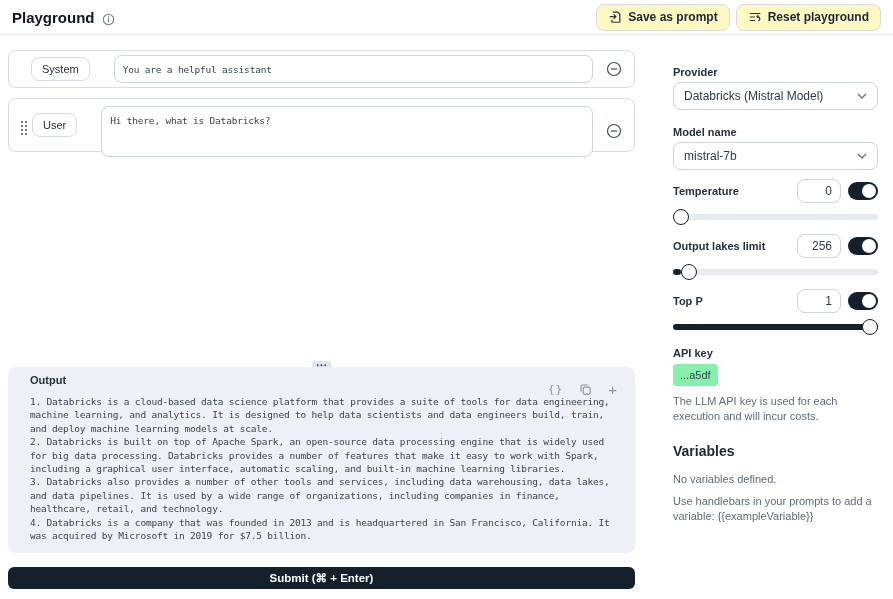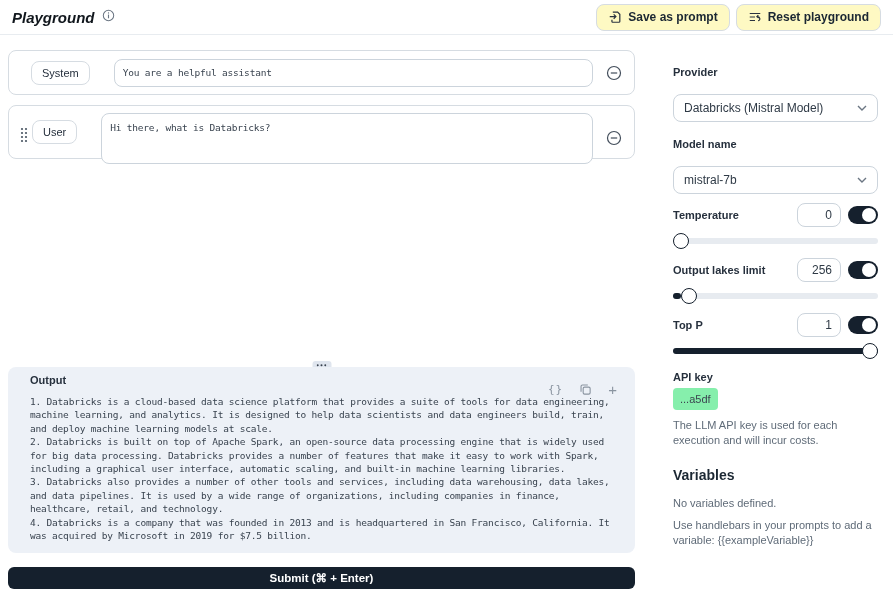--- a/index.html
+++ b/index.html
@@ -14,36 +14,36 @@
     --mono-text:#39434f;
   }
   *{box-sizing:border-box;margin:0;padding:0;}
   html,body{width:893px;height:599px;overflow:hidden;}
   body{font-family:"Liberation Sans","DejaVu Sans",sans-serif;background:#fff;color:var(--text);}
   .app{width:893px;height:599px;display:flex;flex-direction:column;}
 
   
   .header{height:35px;flex:0 0 35px;display:flex;align-items:center;justify-content:space-between;
     padding:0 12px;border-bottom:1px solid #e8ecf0;}
-  .title-wrap{display:flex;align-items:flex-start;gap:7px;font-style:italic;}
+  .title-wrap{display:flex;align-items:flex-end;gap:7px;}
   .page-title{font-size:15px;font-weight:bold;color:#11171d;}
   .header-actions{display:flex;gap:6px;}
   .hbtn{display:flex;align-items:center;gap:6px;height:27px;padding:0 11px;background:#fef9c3;
     border:1px solid var(--border);border-radius:8px;font-size:12px;font-weight:600;color:var(--text);cursor:pointer;
     font-family:inherit;}
 
   
   .content{flex:1;display:flex;}
   .left{width:627px;margin-left:8px;display:flex;flex-direction:column;padding-top:15px;padding-bottom:10px;}
   .right{width:205px;margin-left:38px;padding-top:15px;}
 
   
   .msg-card{border:1px solid var(--border);border-radius:8px;background:#fff;display:flex;align-items:flex-start;
     padding:7px 12px 7px 7px;}
-  .msg-card.system{height:45px;margin-bottom:10px;align-items:center;}
+  .msg-card.system{height:38px;margin-bottom:10px;align-items:center;}
   .msg-card.user{height:54px;}
   .drag-col{width:16px;display:flex;justify-content:center;padding-top:14px;}
   .chip{border:1px solid var(--border);border-radius:8px;background:#fff;padding:5px 10px;font-size:11px;
     color:var(--label);cursor:pointer;white-space:nowrap;font-family:inherit;}
   .msg-card.system .chip{margin-left:15px;}
   .msg-card.user .chip{margin-top:7px;}
   .msg-input{flex:1;margin-left:24px;border:1px solid var(--input-border);border-radius:8px;
     font-family:"DejaVu Sans Mono",monospace;font-size:9.5px;letter-spacing:-0.2px;color:var(--mono-text);
     padding:4px 8px;outline:none;background:#fff;}
   input.msg-input{height:28px;}
@@ -71,21 +71,21 @@
   .output-text{margin-top:9px;font-family:"DejaVu Sans Mono",monospace;font-size:9.5px;letter-spacing:-0.2px;
     line-height:13.4px;color:var(--mono-text);white-space:pre-wrap;}
 
   
   .submit{margin-top:14px;height:22px;width:100%;background:var(--dark);border:none;border-radius:6px;
     color:#fff;font-size:11.5px;font-weight:bold;cursor:pointer;font-family:Liberation Sans, sans-serif;}
 
   
   .section-h{font-size:14px;font-weight:bold;color:var(--text);}
   .field-label{font-size:11px;font-weight:600;color:var(--label);margin-top:16px;}
-  .select{margin-top:16px;height:28px;border:1px solid var(--input-border);border-radius:8px;background:#fff;
+  .select{margin-top:4px;height:28px;border:1px solid var(--input-border);border-radius:8px;background:#fff;
     display:flex;align-items:center;justify-content:space-between;padding:0 10px;font-size:12px;color:#2f3a46;cursor:pointer;
     width:100%;font-family:inherit;}
   .param-row{margin-top:9px;display:flex;align-items:center;height:24px;}
   .param-label{font-size:11px;font-weight:600;color:var(--label);flex:1;}
   .num-input{width:44px;height:24px;border:1px solid var(--input-border);border-radius:8px;text-align:right;
     padding-right:8px;font-size:12px;color:#2f3a46;outline:none;font-family:inherit;}
   .toggle{margin-left:7px;width:30px;height:18px;border-radius:9px;background:var(--dark);border:none;position:relative;cursor:pointer;}
   .toggle .knob{position:absolute;top:2px;right:2px;width:14px;height:14px;border-radius:50%;background:#fff;}
   .slider{position:relative;height:16px;margin-top:6px;cursor:pointer;}
   .slider-track{position:absolute;top:5px;left:0;right:0;height:6px;border-radius:3px;background:#e7ebf0;}

